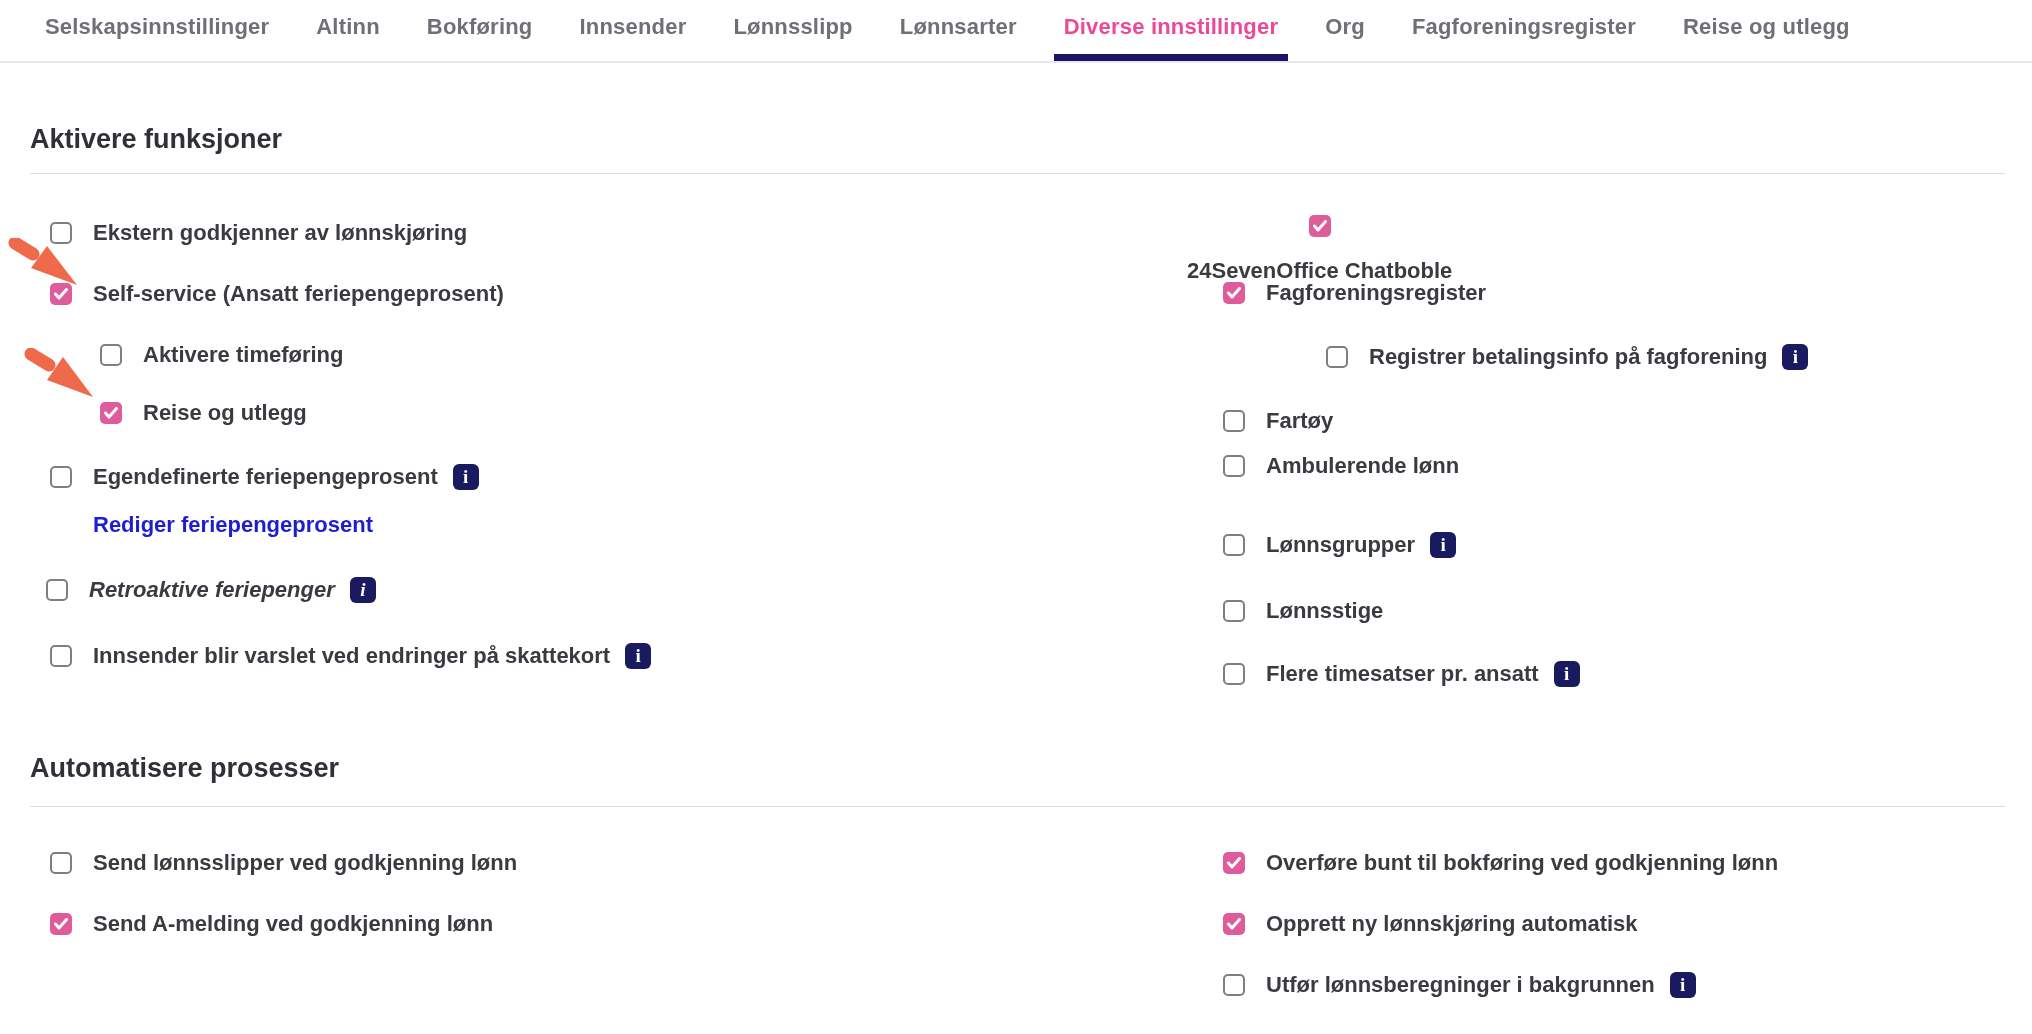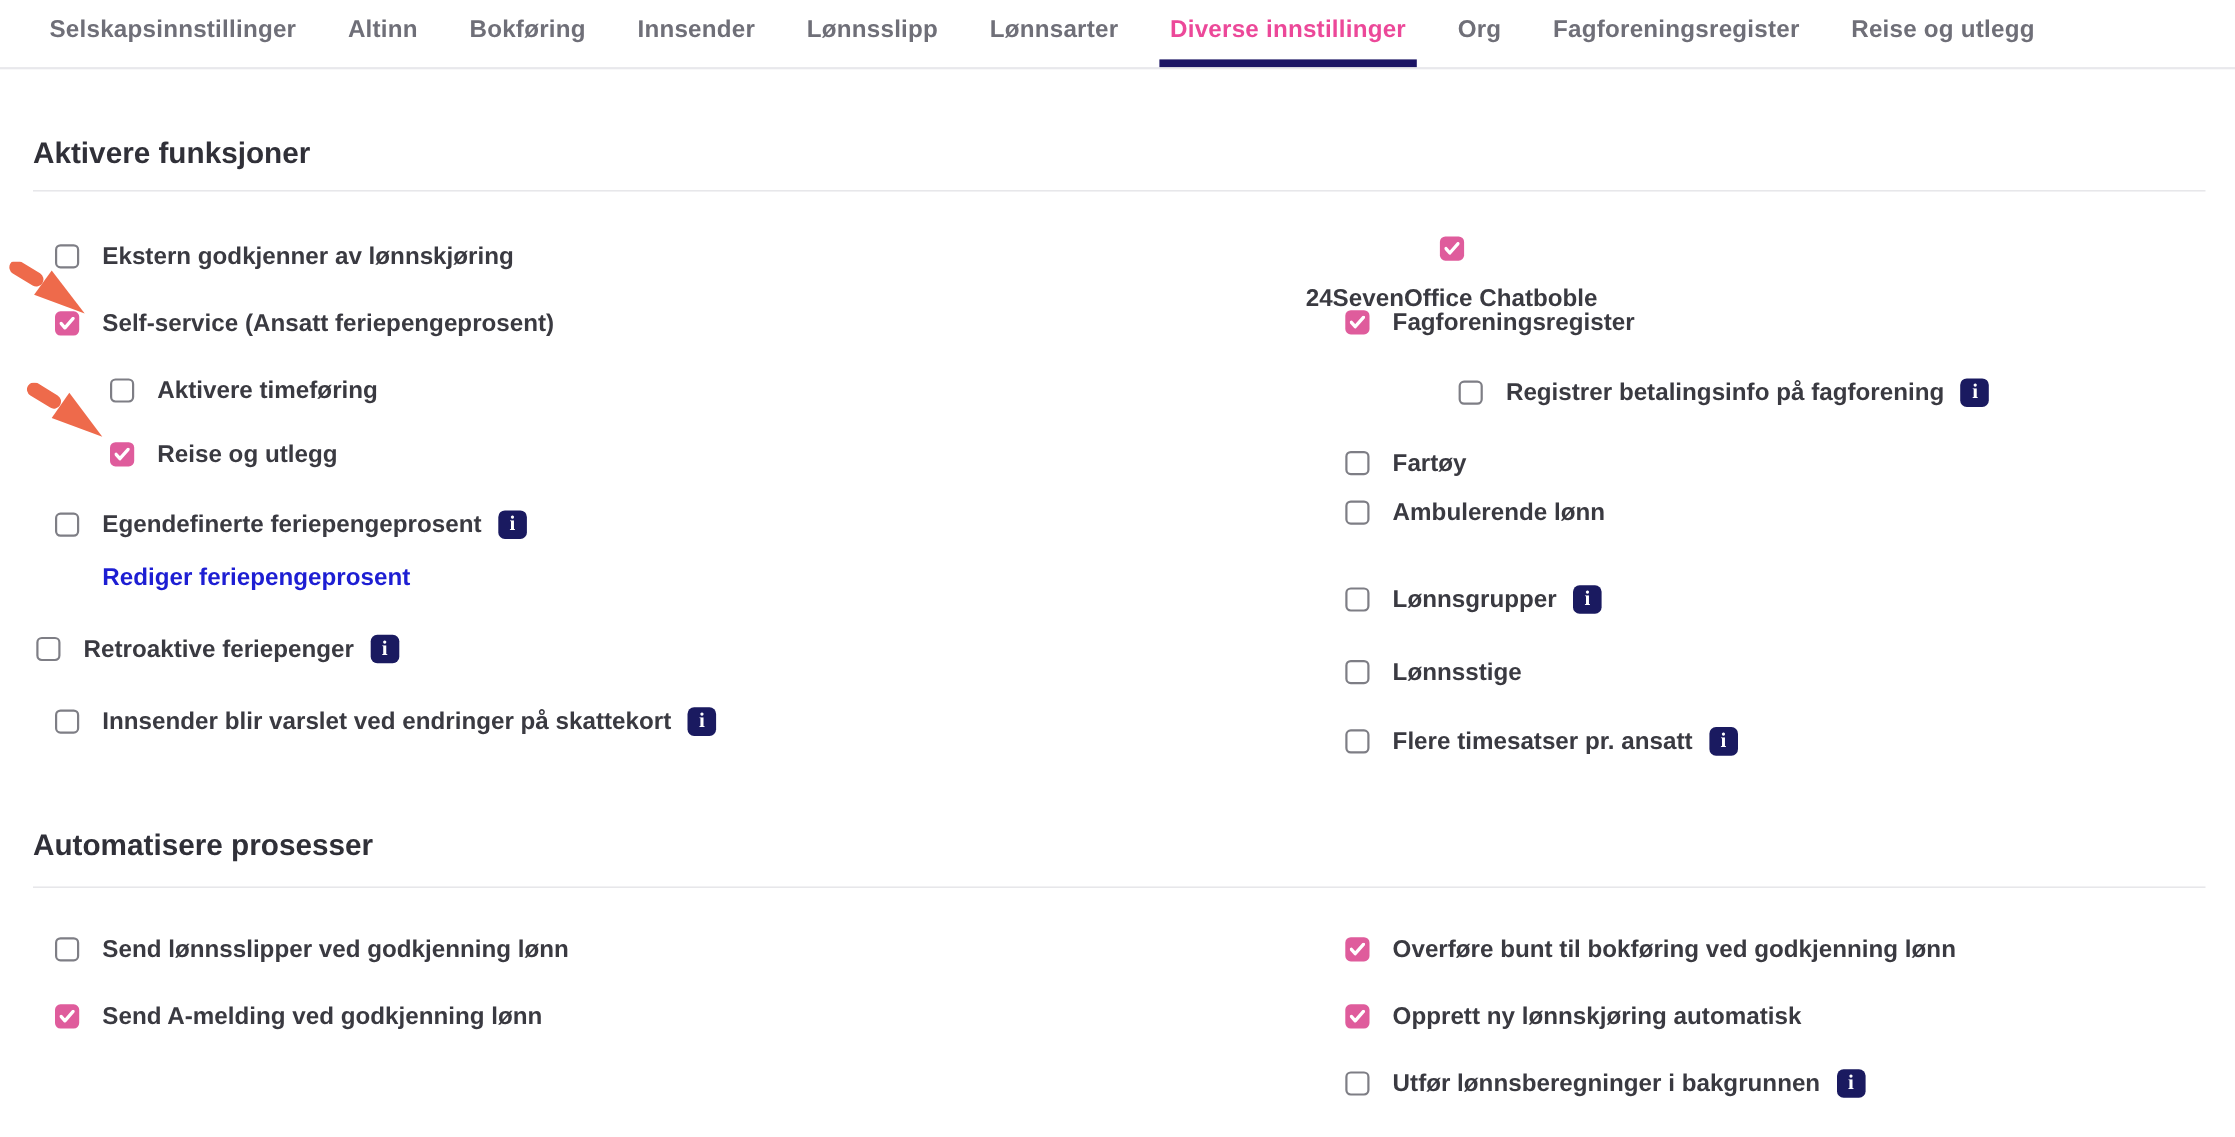--- a/index.html
+++ b/index.html
@@ -94,21 +94,21 @@
       <span class="lbl">Reise og utlegg</span>
     </div>
     <div class="row" style="top: 459px; left: 50px;">
       <span class="cb"></span>
       <span class="lbl">Egendefinerte feriepengeprosent</span>
       <span class="info">i</span>
     </div>
     <div class="row" style="top: 507px; left: 93px;">
       <a class="link" href="#">Rediger feriepengeprosent</a>
     </div>
-    <div class="row" style="top: 572px; left: 33px;">
+    <div class="row" style="top: 572px; left: 46px; font-style: italic;">
       <span class="cb"></span>
       <span class="lbl">Retroaktive feriepenger</span>
       <span class="info">i</span>
     </div>
     <div class="row" style="top: 638px; left: 50px;">
       <span class="cb"></span>
       <span class="lbl">Innsender blir varslet ved endringer på skattekort</span>
       <span class="info">i</span>
     </div>
     <div class="row" style="top: 215px; left: 1187px; flex-direction: column;">

